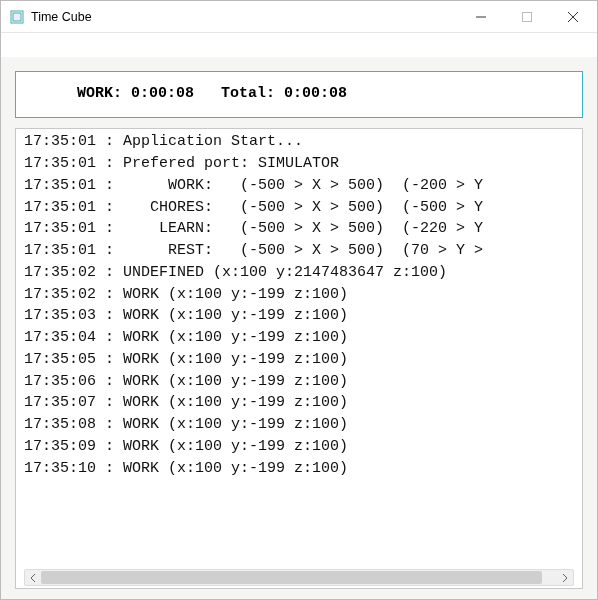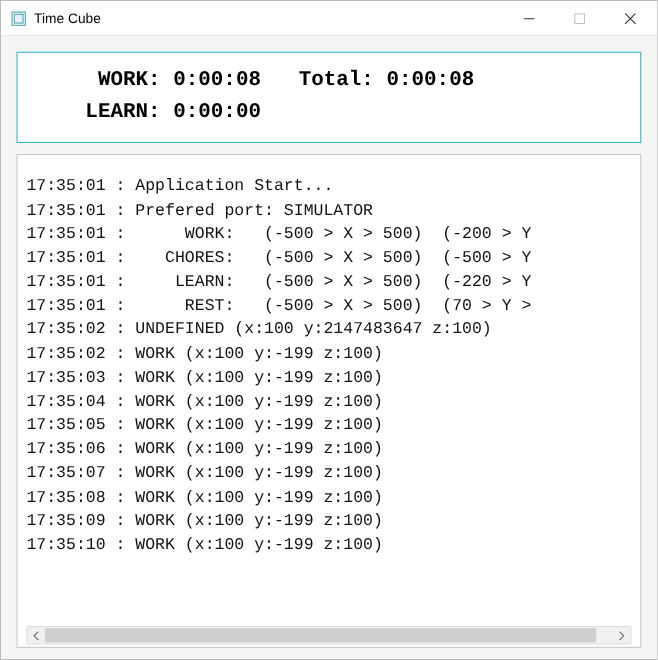--- a/index.html
+++ b/index.html
@@ -10,20 +10,21 @@
       height: 600px;
       overflow: hidden;
     }
     .window {
       width: 598px;
       height: 600px;
       background: #ffffff;
       border: 1px solid #bbb;
       display: flex;
       flex-direction: column;
+      gap: 24px;
     }
     .titlebar {
       height: 32px;
       background: #ffffff;
       border-bottom: 1px solid #e5e5e5;
       display: flex;
       align-items: center;
       padding-left: 8px;
     }
     .titlebar .icon {
@@ -63,32 +64,32 @@
       display: flex;
       flex-direction: column;
       gap: 10px;
     }
 
     .summary-box {
       border: 1px solid #3bb5c3;
       background: #ffffff;
       padding: 10px 16px 12px 16px;
       font-family: "Courier New", monospace;
-      font-size: 19px;
+      font-size: 15px;
       font-weight: bold;
       color: #000;
       line-height: 1.55;
     }
     .summary-row { white-space: pre; }
 
     .log-box {
       flex: 1;
       border: 1px solid #c8c8c8;
       background: #ffffff;
-      padding: 18px 8px 2px 8px;
+      padding: 2px 8px 2px 8px;
       font-family: "Courier New", monospace;
       font-size: 15px;
       color: #111;
       line-height: 1.45;
       overflow: hidden;
       white-space: pre;
       position: relative;
       display: flex;
       flex-direction: column;
     }
@@ -156,21 +157,20 @@
             <line x1="10" y1="0" x2="0" y2="10" stroke-width="1"></line>
           </svg>
       </div>
     </div>
   </div>
 
   <div class="client">
 
     <div class="summary-box">
       <div class="summary-row">     <span>WORK:</span> <span>0:00:08</span>   <span>Total:</span> <span>0:00:08</span></div>
-      <div class="summary-row">    <span>LEARN:</span> <span>0:00:00</span></div>
     </div>
 
     <div class="log-box">
       <div class="log-lines" id="log-lines"><div>17:35:01 : Application Start...</div><div>17:35:01 : Prefered port: SIMULATOR</div><div>17:35:01 :      WORK:   (-500 &gt; X &gt; 500)  (-200 &gt; Y</div><div>17:35:01 :    CHORES:   (-500 &gt; X &gt; 500)  (-500 &gt; Y</div><div>17:35:01 :     LEARN:   (-500 &gt; X &gt; 500)  (-220 &gt; Y</div><div>17:35:01 :      REST:   (-500 &gt; X &gt; 500)  (70 &gt; Y &gt;</div><div>17:35:02 : UNDEFINED (x:100 y:2147483647 z:100)</div><div>17:35:02 : WORK (x:100 y:-199 z:100)</div><div>17:35:03 : WORK (x:100 y:-199 z:100)</div><div>17:35:04 : WORK (x:100 y:-199 z:100)</div><div>17:35:05 : WORK (x:100 y:-199 z:100)</div><div>17:35:06 : WORK (x:100 y:-199 z:100)</div><div>17:35:07 : WORK (x:100 y:-199 z:100)</div><div>17:35:08 : WORK (x:100 y:-199 z:100)</div><div>17:35:09 : WORK (x:100 y:-199 z:100)</div><div>17:35:10 : WORK (x:100 y:-199 z:100)</div></div>
       <div class="hscroll">
         <div class="arrow">
           <svg width="6" height="8" viewBox="0 0 6 8">
               <polyline points="5,0 1,4 5,8" fill="none" stroke="#666" stroke-width="1"></polyline>
             </svg>
         </div>

